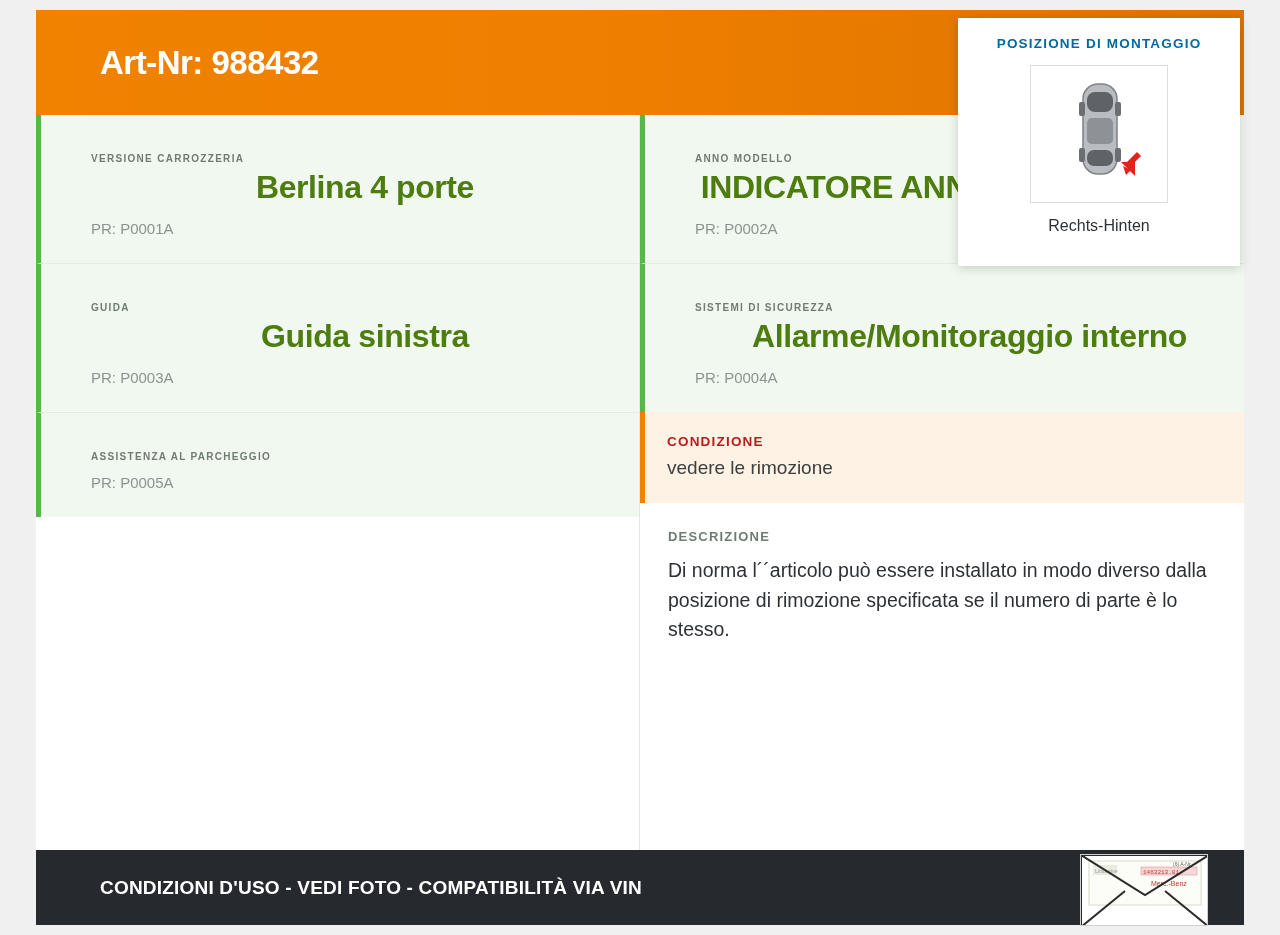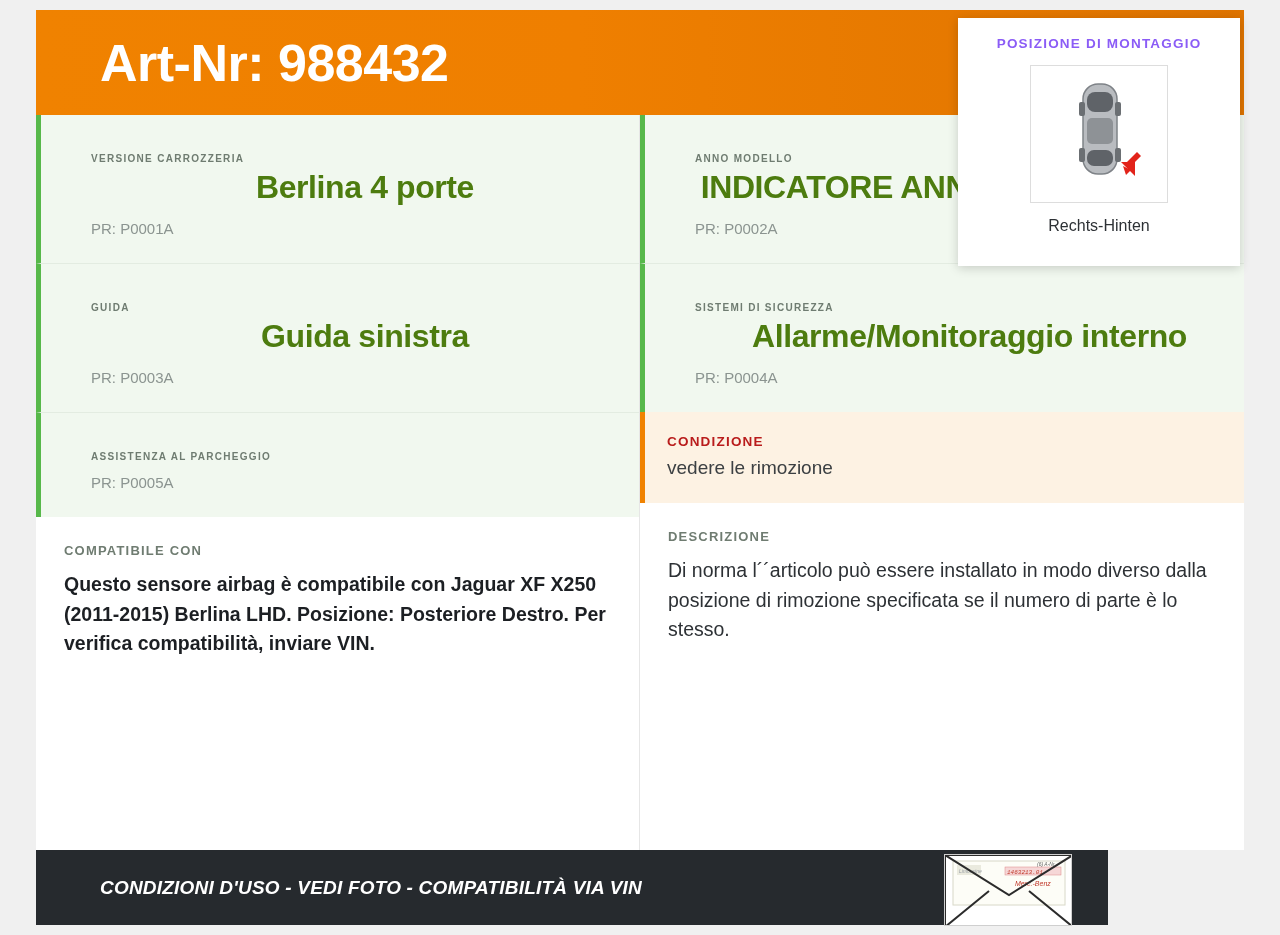--- a/index.html
+++ b/index.html
@@ -20,21 +20,21 @@
     position: absolute;
     left: 36px; top: 10px;
     width: 1208px; height: 105px;
     background: linear-gradient(90deg, #f08200 0%, #ef7f00 45%, #df7400 100%);
     display: flex;
     align-items: center;
   }
   .header-title {
     margin-left: 64px;
     color: #ffffff;
-    font-size: 52px;
+    font-size: 33px;
     font-weight: bold;
     letter-spacing: -0.5px;
   }
 
   
   .body-wrap {
     position: absolute;
     left: 36px; top: 115px;
     width: 1208px; height: 735px;
     background: #ffffff;
@@ -121,21 +121,21 @@
     position: absolute;
     right: 40px; top: 18px;
     width: 282px; height: 248px;
     background: #ffffff;
     box-shadow: 0 2px 10px rgba(0,0,0,0.18);
     z-index: 5;
     padding-top: 18px;
     text-align: center;
   }
   .mount-title {
-    color: #8b5cf6;
+    color: #0369a1;
     font-size: 13.5px;
     font-weight: bold;
     letter-spacing: 1.2px;
     text-transform: uppercase;
   }
   .mount-img {
     margin: 14px auto 0;
     width: 138px; height: 138px;
     border: 1px solid #dddddd;
     background: #ffffff;
@@ -144,25 +144,24 @@
   .mount-caption {
     margin-top: 14px;
     color: #2d3135;
     font-size: 16px;
   }
 
   
   .footer {
     position: absolute;
     left: 36px; top: 850px;
-    width: 1072px; height: 75px;
+    width: 1208px; height: 75px;
     background: #262a2e;
     display: flex;
     align-items: center;
-    font-style: italic;
   }
   .footer-text {
     margin-left: 64px;
     color: #ffffff;
     font-size: 19px;
     font-weight: bold;
     letter-spacing: 0.2px;
   }
   .footer-badge {
     position: absolute;
@@ -196,24 +195,20 @@
         <div class="attr-label">GUIDA</div>
         <div class="attr-value">Guida sinistra</div>
         <div class="attr-pr">PR: P0003A</div>
       </div>
 
       <div class="attr">
         <div class="attr-label">ASSISTENZA AL PARCHEGGIO</div>
         <div class="attr-pr">PR: P0005A</div>
       </div>
 
-      <div class="plain">
-        <div class="plain-label">COMPATIBILE CON</div>
-        <div class="plain-text">Questo sensore airbag è compatibile con Jaguar XF X250 (2011-2015) Berlina LHD. Posizione: Posteriore Destro. Per verifica compatibilità, inviare VIN.</div>
-      </div>
 
     </div>
 
     <div class="col col-right">
 
       <div class="attr">
         <div class="attr-label">ANNO MODELLO</div>
         <div class="attr-value">INDICATORE ANNO MODELLO-2014</div>
         <div class="attr-pr">PR: P0002A</div>
       </div>

